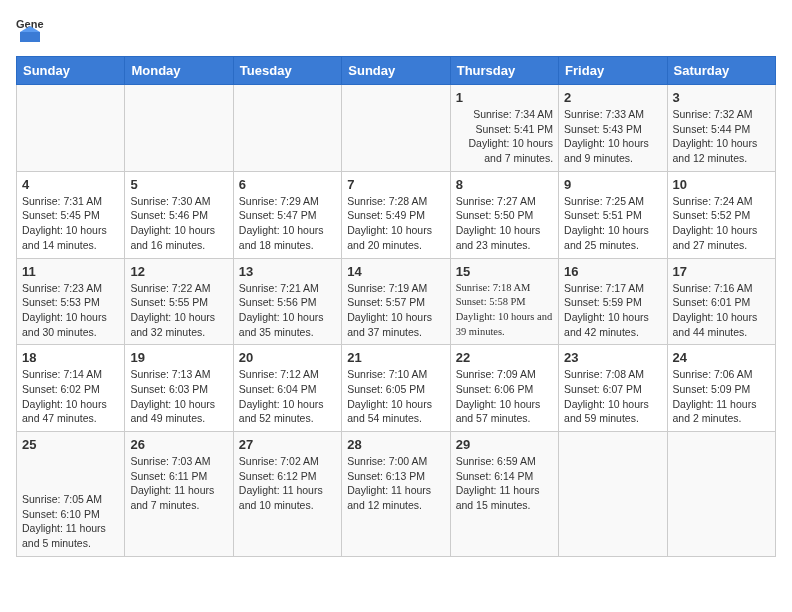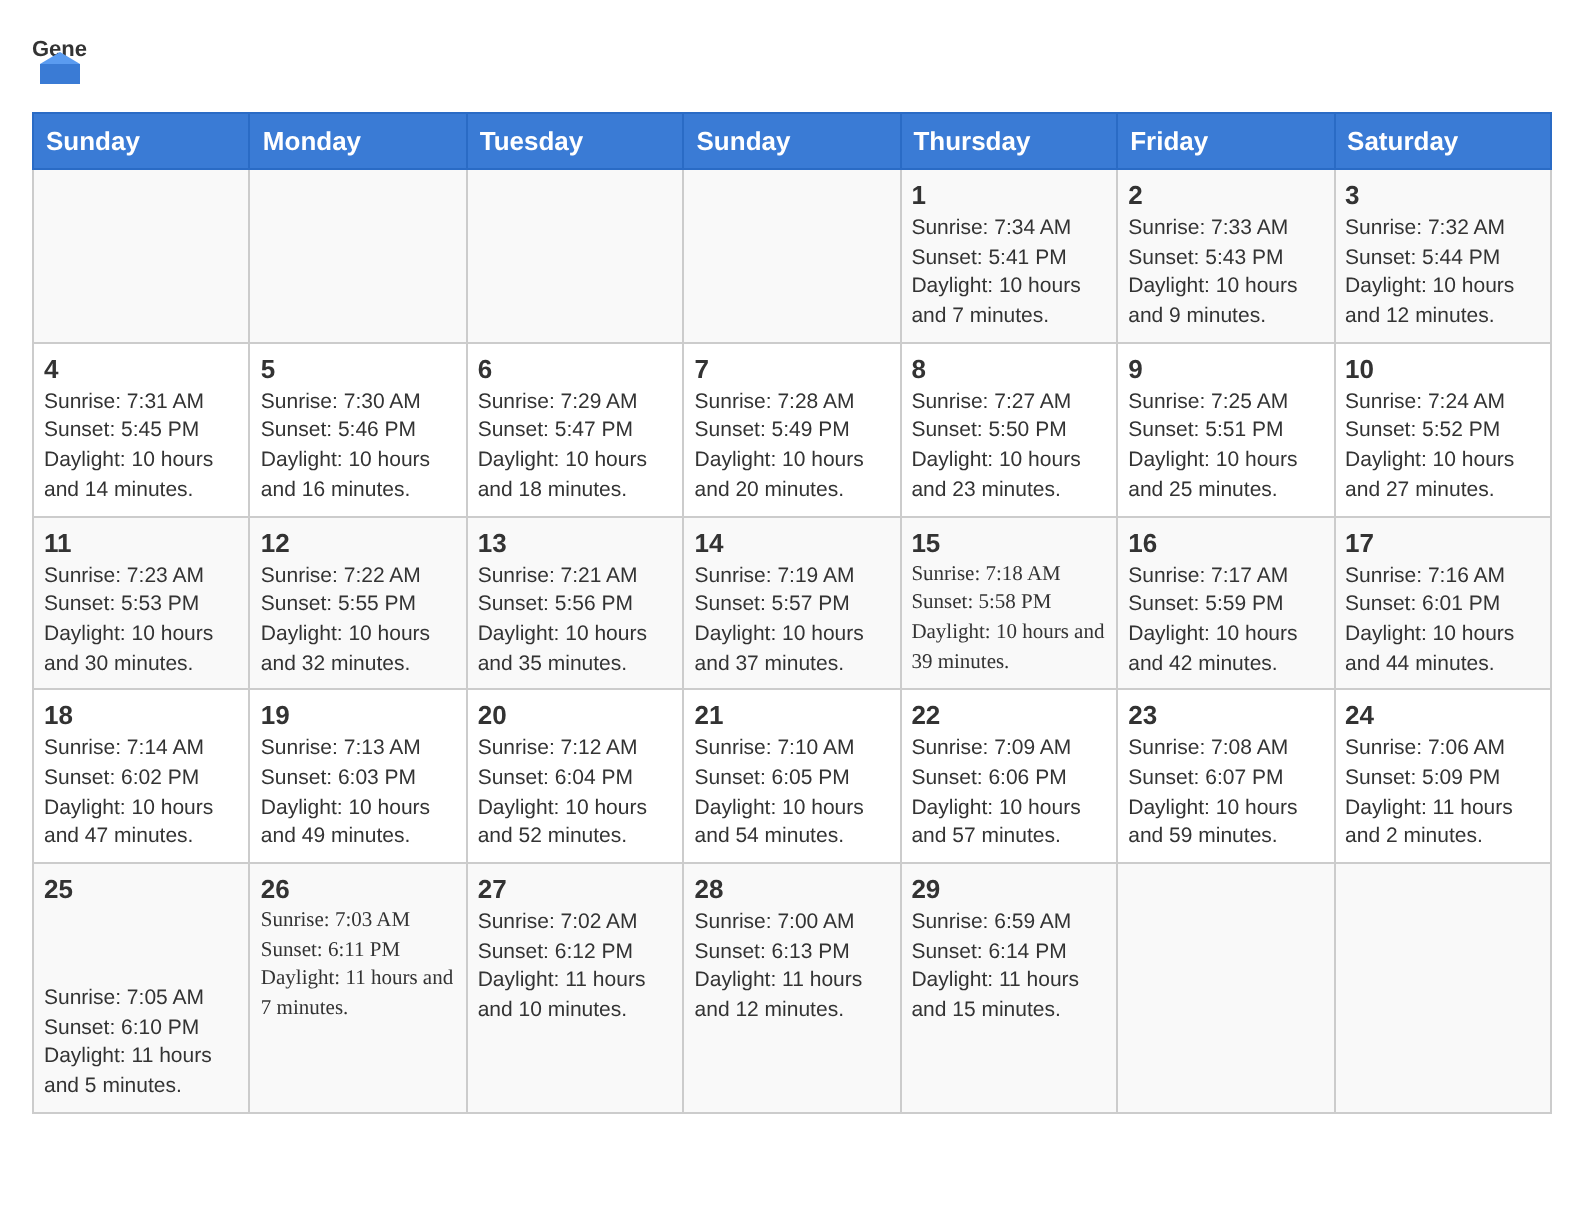--- a/index.html
+++ b/index.html
@@ -112,21 +112,21 @@
       </tr>
   </thead>
   <tbody id="calendar-body">
       <tr>
         <td class="empty-cell"></td>
         <td class="empty-cell"></td>
         <td class="empty-cell"></td>
         <td class="empty-cell"></td>
         <td>
           <span class="day-number">1</span>
-          <div class="day-info" style="white-space: pre-line;">Sunrise: 7:34 AM
+          <div class="day-info" style="white-space: pre-line; text-align: right;">Sunrise: 7:34 AM
 Sunset: 5:41 PM
 Daylight: 10 hours and 7 minutes.</div>
         </td>
         <td>
           <span class="day-number">2</span>
           <div class="day-info" style="white-space: pre-line;">Sunrise: 7:33 AM
 Sunset: 5:43 PM
 Daylight: 10 hours and 9 minutes.</div>
         </td>
         <td>
@@ -270,21 +270,21 @@
       </tr>
       <tr>
         <td>
           <span class="day-number">25</span>
           <div class="day-info" style="white-space: pre-line; margin-top: 40px;">Sunrise: 7:05 AM
 Sunset: 6:10 PM
 Daylight: 11 hours and 5 minutes.</div>
         </td>
         <td>
           <span class="day-number">26</span>
-          <div class="day-info" style="white-space: pre-line; font-family: Liberation Serif, serif;">Sunrise: 7:03 AM
+          <div class="day-info" style="white-space: pre-line;">Sunrise: 7:03 AM
 Sunset: 6:11 PM
 Daylight: 11 hours and 7 minutes.</div>
         </td>
         <td>
           <span class="day-number">27</span>
           <div class="day-info" style="white-space: pre-line;">Sunrise: 7:02 AM
 Sunset: 6:12 PM
 Daylight: 11 hours and 10 minutes.</div>
         </td>
         <td>

